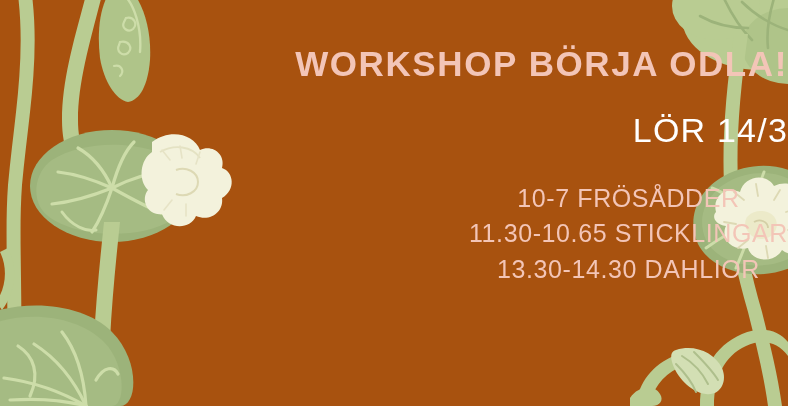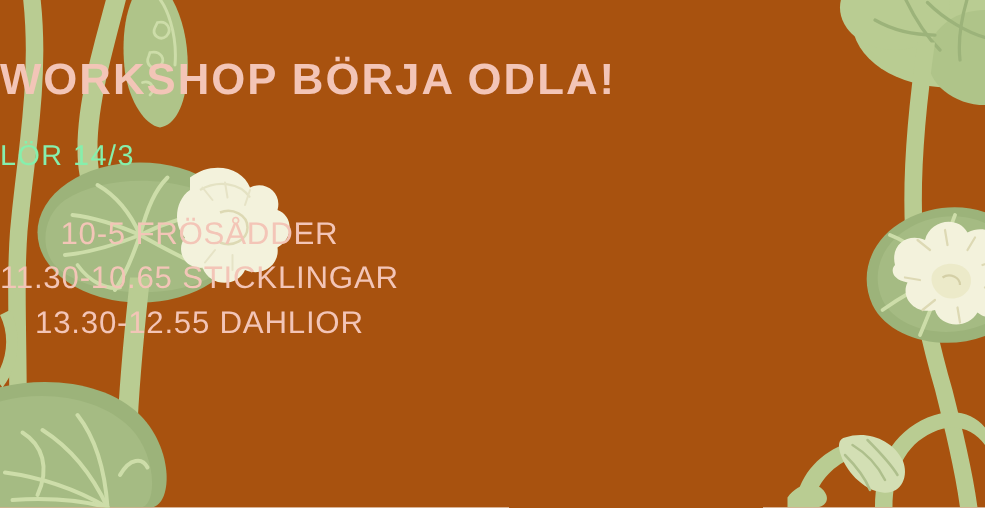--- a/index.html
+++ b/index.html
@@ -24,39 +24,39 @@
     pointer-events: none;
   }
   .text-stack {
     position: absolute;
     left: 0;
     top: 0;
     width: 788px;
     height: 406px;
     display: flex;
     flex-direction: column;
-    align-items: flex-start;
+    align-items: flex-end;
     z-index: 5;
   }
   .title {
     margin-top: 46px;
     font-size: 35px;
     font-weight: bold;
     letter-spacing: 1.6px;
     color: #f3c5b7;
     line-height: 1;
     text-align: center;
     white-space: nowrap;
   }
   .subtitle {
     margin-top: 32px;
-    font-size: 23px;
+    font-size: 34px;
     font-weight: normal;
     letter-spacing: 1.2px;
-    color: #86efac;
+    color: #ffffff;
     line-height: 1;
     text-align: center;
     white-space: nowrap;
   }
   .schedule {
     margin-top: 38px;
     display: flex;
     flex-direction: column;
     align-items: center;
     gap: 9px;
@@ -220,19 +220,19 @@
                L 630,406 Z" fill="#b9cc92"></path>
     </g>
   </svg>
 
   <div class="text-stack">
     <div class="title">WORKSHOP BÖRJA ODLA!</div>
 
     <div class="subtitle">LÖR 14/3</div>
 
     <div class="schedule">
-      <div class="schedule-line">10-5 FRÖSÅDDER</div>
+      <div class="schedule-line">10-7 FRÖSÅDDER</div>
       <div class="schedule-line">11.30-10.65 STICKLINGAR</div>
-      <div class="schedule-line">13.30-12.55 DAHLIOR</div>
+      <div class="schedule-line">13.30-14.30 DAHLIOR</div>
     </div>
   </div>
 
 </div>
 
 </body></html>

